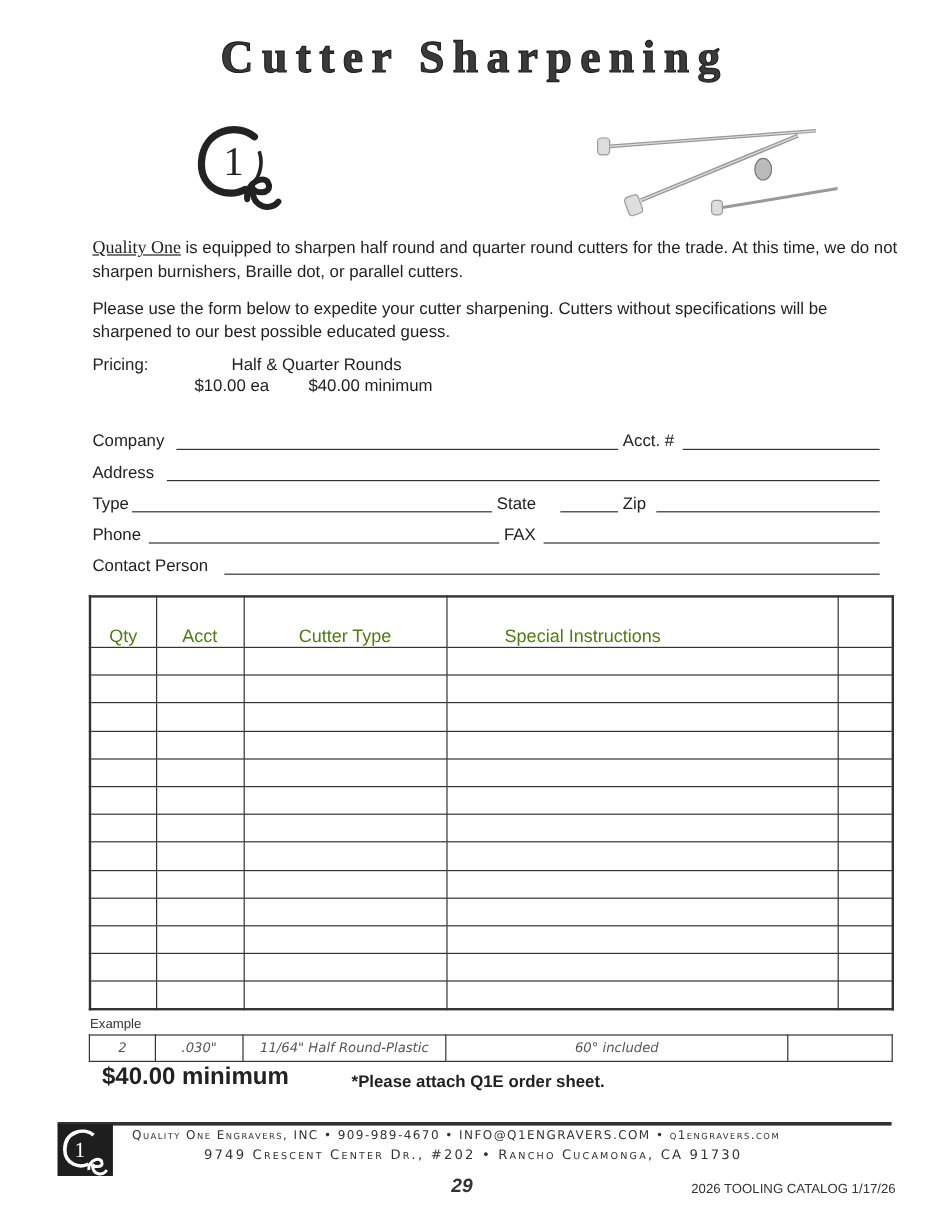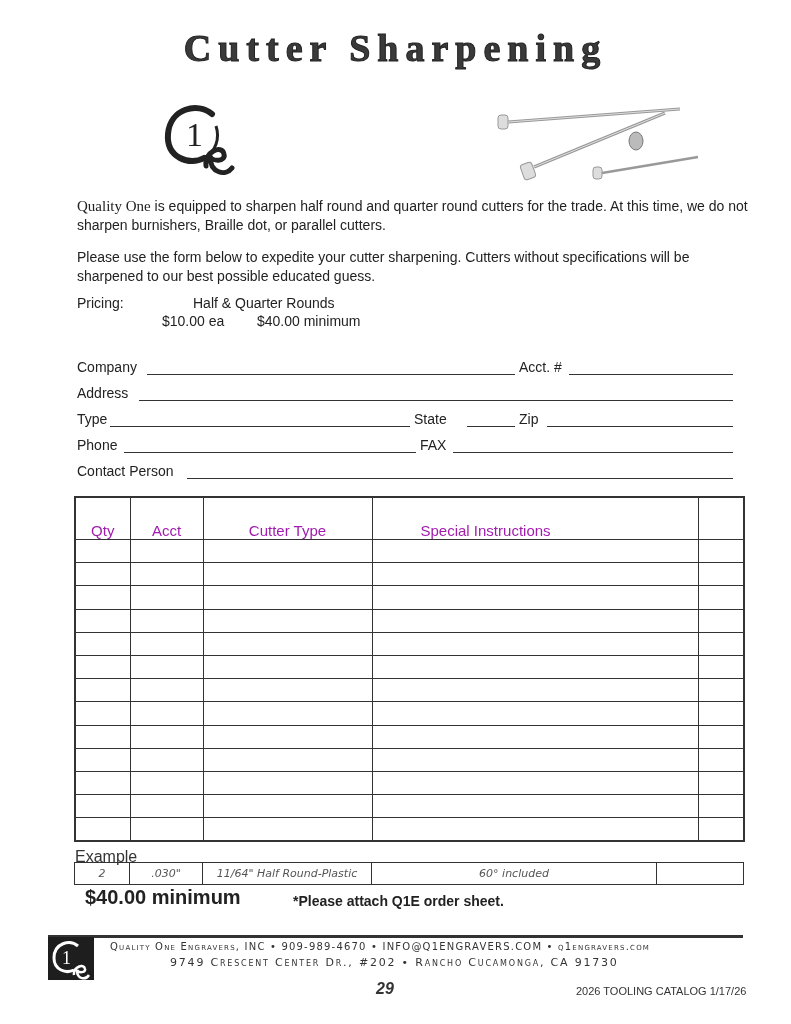--- a/index.html
+++ b/index.html
@@ -10,44 +10,44 @@
     position: absolute; left: 0; top: 26px; width: 791px; text-align: center;
     font-family: Liberation Serif, serif; font-weight: bold; font-size: 38px;
     letter-spacing: 7px; color: #3a3a3a;
     -webkit-text-stroke: 1px #222;
   }
 
   .logo-big { position: absolute; left: 160px; top: 100px; width: 80px; height: 80px; }
   .tools-img { position: absolute; left: 490px; top: 95px; width: 210px; height: 90px; }
 
   .para { position: absolute; left: 77px; width: 672px; font-size: 14px; line-height: 19px; color: #222; }
-  .para .brand { font-family: "Liberation Serif", serif; font-size: 15px; }
+  .para .brand { font-family: "Liberation Serif", serif; font-size: 15px; text-decoration: underline; }
   .p1 { top: 197px; }
   .p2 { top: 248px; }
 
   .pricing { position: absolute; left: 77px; top: 294px; font-size: 14px; line-height: 18px; color: #222; }
   .pricing .lbl { position: absolute; left: 0; top: 0; white-space: nowrap; }
   .pricing .l1 { position: absolute; left: 96px; top: 0; white-space: nowrap; margin-left: 20px; }
   .pricing .l2a { position: absolute; left: 85px; top: 18px; white-space: nowrap; }
   .pricing .l2b { position: absolute; left: 180px; top: 18px; white-space: nowrap; }
 
   .field-row { position: absolute; left: 77px; width: 660px; height: 20px; font-size: 14px; color: #222; }
   .field-row .flabel { position: absolute; top: 0; white-space: nowrap; }
   .field-row .fline { position: absolute; top: 15px; height: 1px; border-bottom: 1.3px solid #333; background: transparent; border-top: none; border-left: none; border-right: none; outline: none; font-size: 13px; }
 
   table.grid {
     position: absolute; left: 74px; top: 496px; width: 669px;
     border-collapse: collapse; border: 2px solid #333;
     table-layout: fixed;
   }
   table.grid td, table.grid th { border: 1.5px solid #333; height: 23.2px; font-weight: normal; }
-  table.grid th { height: 39px; font-size: 15px; padding-top: 24px; color: #a21caf; }
+  table.grid th { height: 39px; font-size: 15px; padding-top: 24px; color: #4d7c0f; }
   table.grid th.left { text-align: left; padding-left: 48px; }
 
-  .example-label { position: absolute; left: 75px; top: 848px; font-size: 16px; color: #333; }
+  .example-label { position: absolute; left: 75px; top: 848px; font-size: 11px; color: #333; }
   table.ex {
     position: absolute; left: 74px; top: 862px; width: 669px;
     border-collapse: collapse; border: 1.5px solid #333; table-layout: fixed;
   }
   table.ex td { border: 1.3px solid #333; height: 22px; text-align: center;
     font-family: "DejaVu Sans", sans-serif; font-size: 11px; color: #555; font-style: italic; }
 
   .minimum { position: absolute; left: 85px; top: 886px; font-size: 20px; font-weight: bold; color: #222; white-space: nowrap; }
   .attach { position: absolute; left: 293px; top: 893px; font-size: 14px; font-weight: bold; color: #222; white-space: nowrap; }
 

